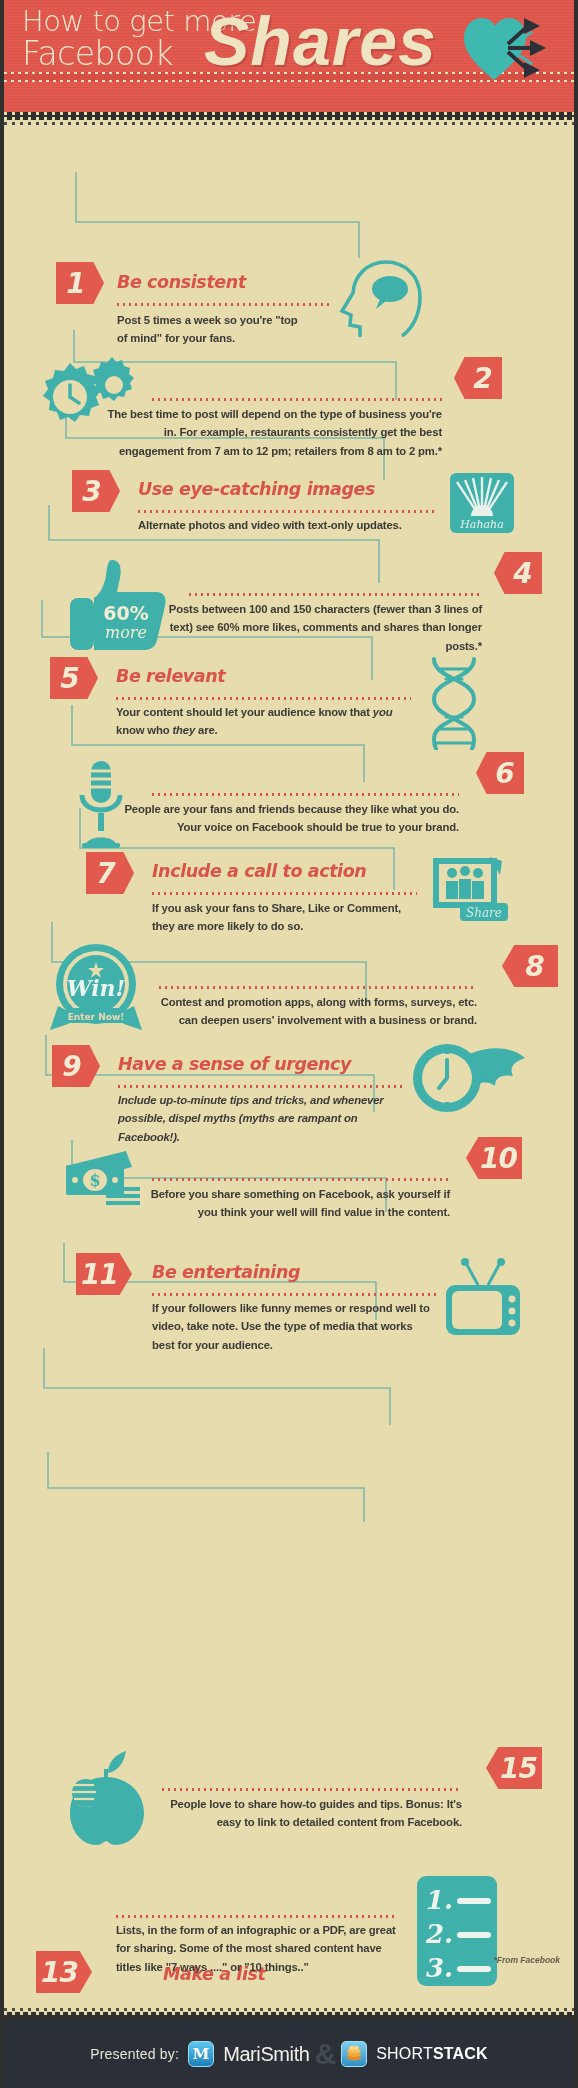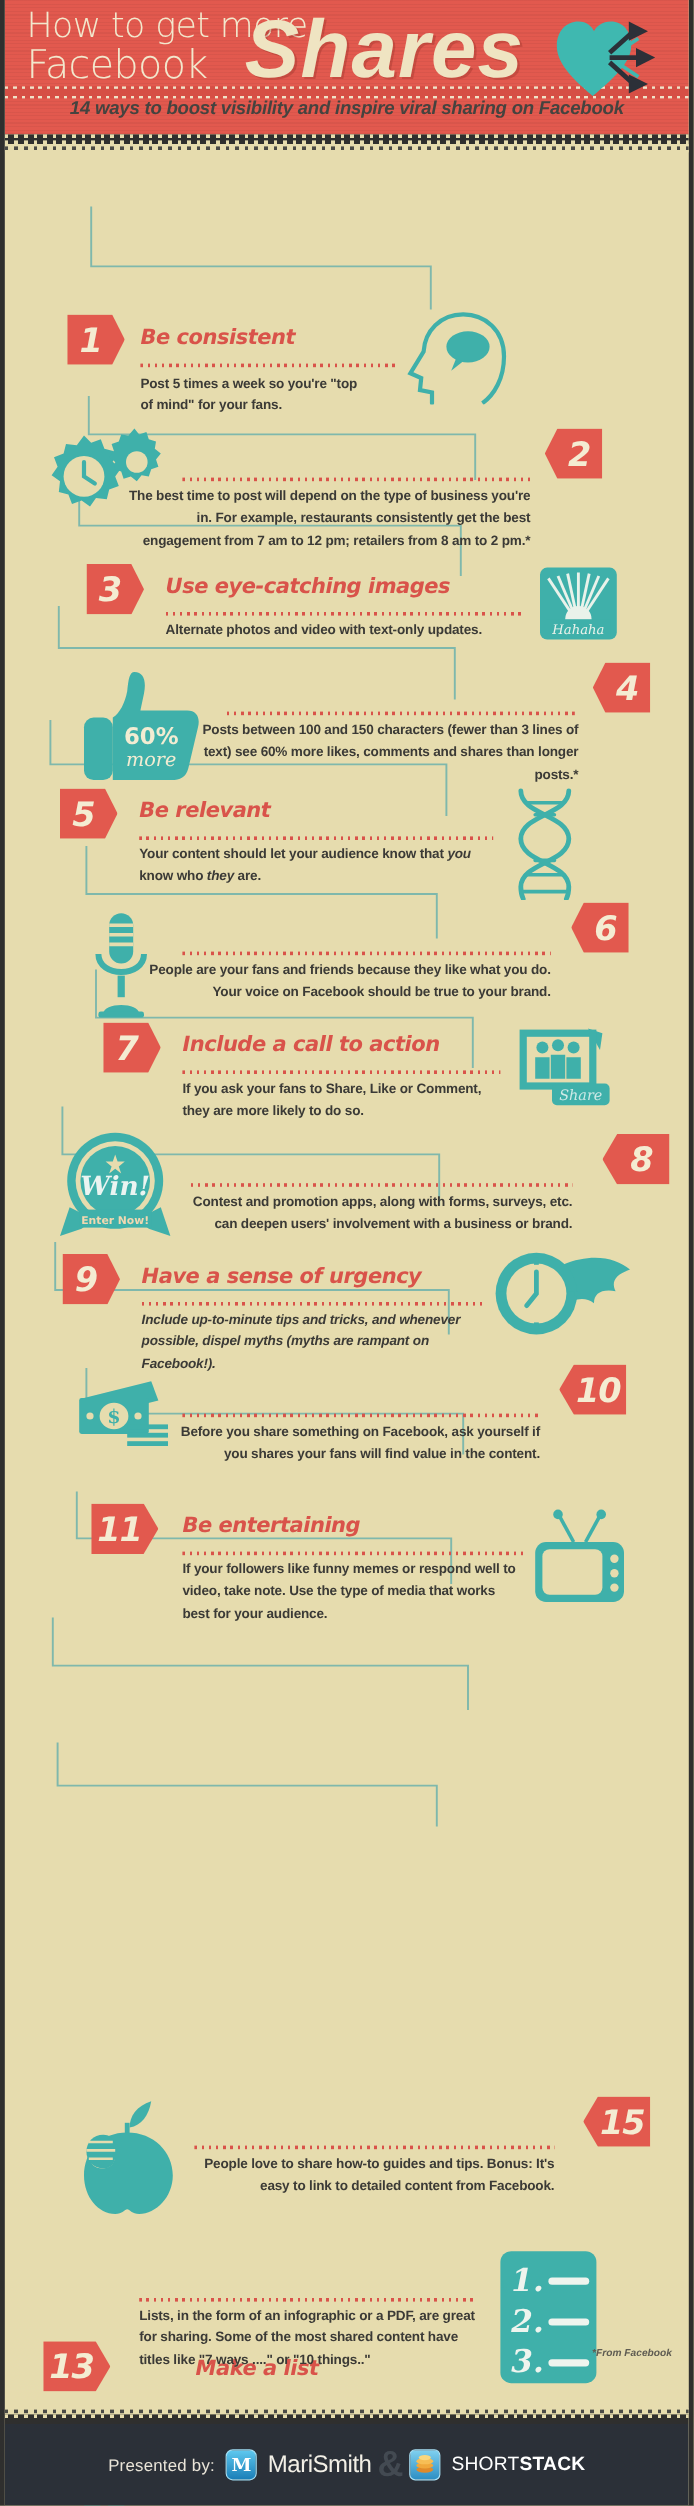--- a/index.html
+++ b/index.html
@@ -172,21 +172,20 @@
         <path d="M46 34 L70 18" stroke="#3fb8b0" stroke-width="3" fill="none"></path>
         <path d="M46 34 L70 50" stroke="#3fb8b0" stroke-width="3" fill="none"></path>
         <path d="M46 34 L72 34" stroke="#2c3038" stroke-width="4" fill="none"></path>
         <path d="M46 30 L66 12" stroke="#2c3038" stroke-width="4" fill="none"></path>
         <path d="M46 38 L66 56" stroke="#2c3038" stroke-width="4" fill="none"></path>
         <path d="M62 4 L78 12 L62 20Z" fill="#2c3038"></path>
         <path d="M62 48 L78 56 L62 64Z" fill="#2c3038"></path>
         <path d="M68 26 L84 34 L68 42Z" fill="#2c3038"></path>
       </svg>
     </div>
-    <div class="hdr-sub">14 ways to boost visibility and inspire viral sharing on Facebook</div>
   </div>
   <div class="dotrule">
     <div class="d t"></div>
       <div class="d b"></div>
   </div>
   <div class="dotrule2">
       <div class="d"></div>
     </div>
 
   <svg class="connectors">
@@ -407,21 +406,21 @@
         </svg>
       </div>
     </div>
 
     <div class="tip">
       <div class="flag right wide" style="left:462px;top:1010px;">
           <span>10</span>
         </div>
 
       <div class="dots" style="left:148px;top:1051px;width:298px;"></div>
-      <div class="bd r" style="left:135px;top:1058px;width:311px;">Before you share something on Facebook, ask yourself if you shares your fans will find value in the content.</div>
+      <div class="bd r" style="left:135px;top:1058px;width:311px;">Before you share something on Facebook, ask yourself if you think your well will find value in the content.</div>
       <div class="icon" style="left:58px;top:1020px;">
         <svg width="80" height="60" viewBox="0 0 80 60">
           <path d="M8 18 L64 4 L70 20 L14 34Z" fill="#3fb0aa"></path>
           <rect x="4" y="18" width="58" height="30" rx="2" fill="#3fb0aa"></rect>
           <ellipse cx="33" cy="33" rx="12" ry="11" fill="#e6dcae"></ellipse>
           <text x="33" y="39" font-family="DejaVu Serif, serif" font-weight="bold" font-size="16" fill="#3fb0aa" text-anchor="middle">$</text>
           <g fill="#e6dcae">
               <circle cx="13" cy="33" r="3"></circle>
               <circle cx="53" cy="33" r="3"></circle>
             </g>

